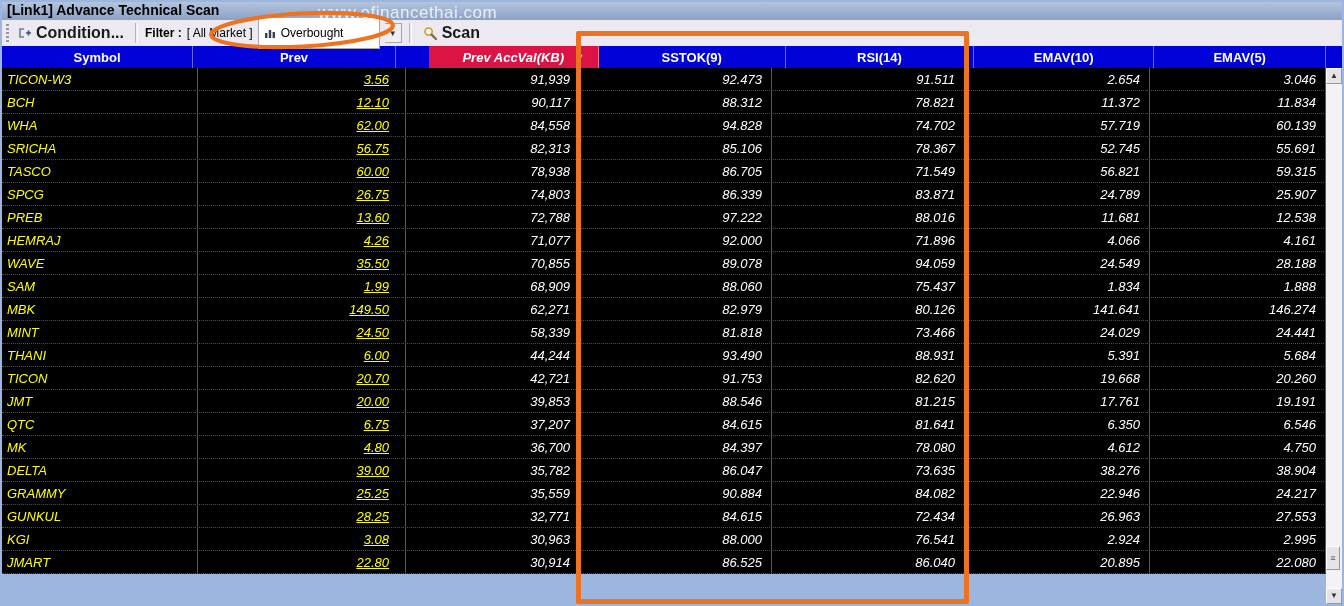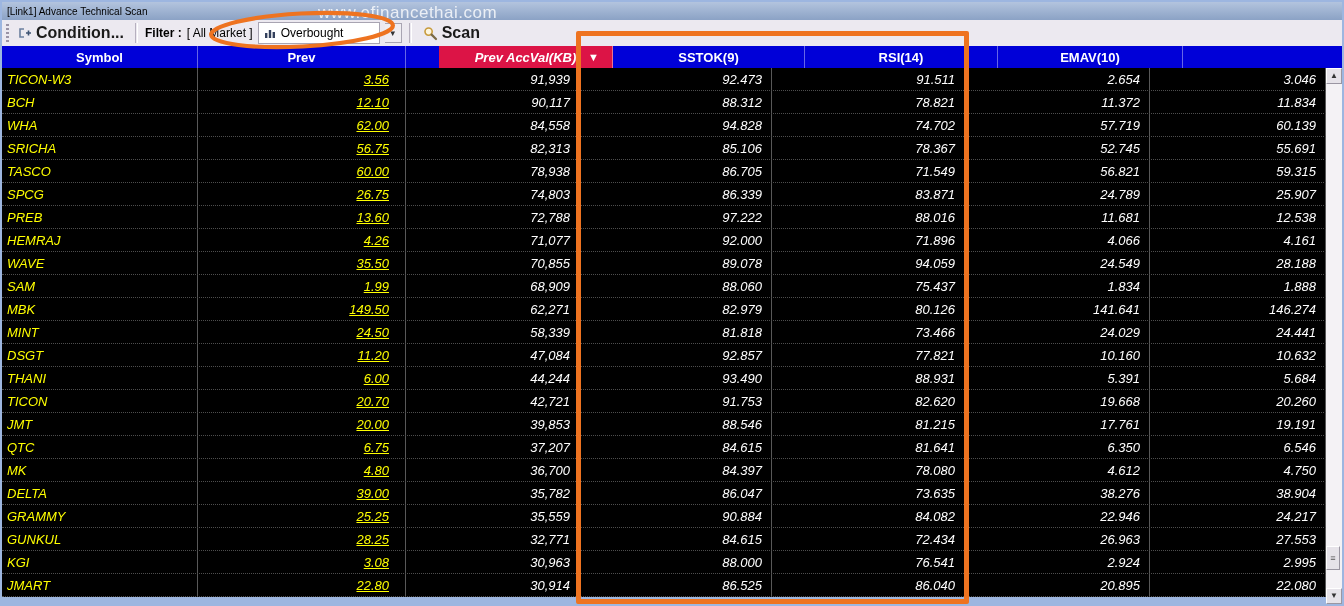--- a/index.html
+++ b/index.html
@@ -2,34 +2,34 @@
 <html style="--header_blue: #0000d8; --header_red: #dc1446; --row_bg: #000000; --symbol_yellow: #ffff00; --value_white: #ffffff; --annotation_orange: #ee7320; --titlebar: #8ba2c5; --titlebar_light: #b3c4de; --toolbar_bg: #ece9f0; --frame: #9db6e0;"><head>
 <meta charset="utf-8">
 <style>
   * { margin:0; padding:0; }
   body { background:#cfd8e8; font-family:"Liberation Sans", sans-serif; }
 
   .window{position:relative;width:1344px;height:606px;box-sizing:border-box;
     border:2px solid var(--frame,#9db6e0);background:var(--frame,#9db6e0);overflow:hidden;}
 
   .titlebar{height:18px;background:linear-gradient(var(--titlebar_light,#b3c4de),var(--titlebar,#8ba2c5));
-    display:flex;align-items:center;padding:0 5px;font-size:10px;font-weight:normal;color:#000;}
+    display:flex;padding:0 5px;font-size:14px;font-weight:bold;color:#000;}
   .watermark{position:absolute;left:316px;top:1px;font-size:17px;color:#fff;opacity:.8;
     z-index:6;pointer-events:none;letter-spacing:.5px;}
 
   .toolbar{height:26px;background:var(--toolbar_bg,#ece9f0);display:flex;align-items:center;
     gap:5px;padding:0 3px;position:relative;}
   .grip{width:3px;height:18px;margin-left:1px;
     background:repeating-linear-gradient(to bottom,#9a93a5 0 2px,transparent 2px 4px);}
   .tbtn{display:flex;align-items:center;gap:4px;background:transparent;border:none;cursor:default;
     font-family:"Liberation Sans",sans-serif;font-weight:bold;font-size:16px;color:#1a1a1a;padding:2px 4px;}
   .sep{width:1px;height:20px;border-left:1px solid #b6b0bf;border-right:1px solid #fff;margin:0 2px;}
   .lbl{font-size:12px;color:#000;}
   .bold{font-weight:bold;}
-  .combo{display:flex;align-items:center;gap:5px;height:22px;background:#fff;border:1px solid #a8a4b2;
+  .combo{display:flex;align-items:center;gap:5px;height:32px;background:#fff;border:1px solid #a8a4b2;
     padding:0 5px;width:122px;box-sizing:border-box;font-size:12px;color:#000;}
   .combo-btn{width:17px;height:20px;background:#efedf2;border:1px solid #a8a4b2;border-left:none;
     display:flex;align-items:center;justify-content:center;padding:0;}
   .dd{font-size:8px;color:#333;}
   .icon{display:inline-flex;align-items:center;}
 
   .content{display:flex;height:558px;}
   .gridwrap{width:1324px;display:flex;flex-direction:column;}
   .thead{display:flex;height:22px;background:var(--header_blue,#0000d8);}
   .hcell{box-sizing:border-box;display:flex;align-items:center;justify-content:center;color:#fff;
@@ -111,20 +111,21 @@
 
   <div class="content">
     <div class="gridwrap">
       <div class="thead">
           <div class="hcell symbol">Symbol</div>
           <div class="hcell prev">Prev</div>
           <div class="hcell accval">Prev AccVal(KB)<span class="sort">▼</span></div>
           <div class="hcell sstok">SSTOK(9)</div>
           <div class="hcell rsi">RSI(14)</div>
           <div class="hcell emav10">EMAV(10)</div>
+          <div class="hcell emav5">EMAV(5)</div>
         </div>
       <div class="tbody">
           <div class="trow">
             <div class="cell symbol">TICON-W3</div>
             <div class="cell prev">3.56</div>
             <div class="cell accval">91,939</div>
             <div class="cell sstok">92.473</div>
             <div class="cell rsi">91.511</div>
             <div class="cell emav10">2.654</div>
             <div class="cell emav5">3.046</div>
@@ -220,29 +221,20 @@
             <div class="cell emav5">146.274</div>
           </div>
           <div class="trow">
             <div class="cell symbol">MINT</div>
             <div class="cell prev">24.50</div>
             <div class="cell accval">58,339</div>
             <div class="cell sstok">81.818</div>
             <div class="cell rsi">73.466</div>
             <div class="cell emav10">24.029</div>
             <div class="cell emav5">24.441</div>
-          </div>
-          <div class="trow">
-            <div class="cell symbol">DSGT</div>
-            <div class="cell prev">11.20</div>
-            <div class="cell accval">47,084</div>
-            <div class="cell sstok">92.857</div>
-            <div class="cell rsi">77.821</div>
-            <div class="cell emav10">10.160</div>
-            <div class="cell emav5">10.632</div>
           </div>
           <div class="trow">
             <div class="cell symbol">THANI</div>
             <div class="cell prev">6.00</div>
             <div class="cell accval">44,244</div>
             <div class="cell sstok">93.490</div>
             <div class="cell rsi">88.931</div>
             <div class="cell emav10">5.391</div>
             <div class="cell emav5">5.684</div>
           </div>

